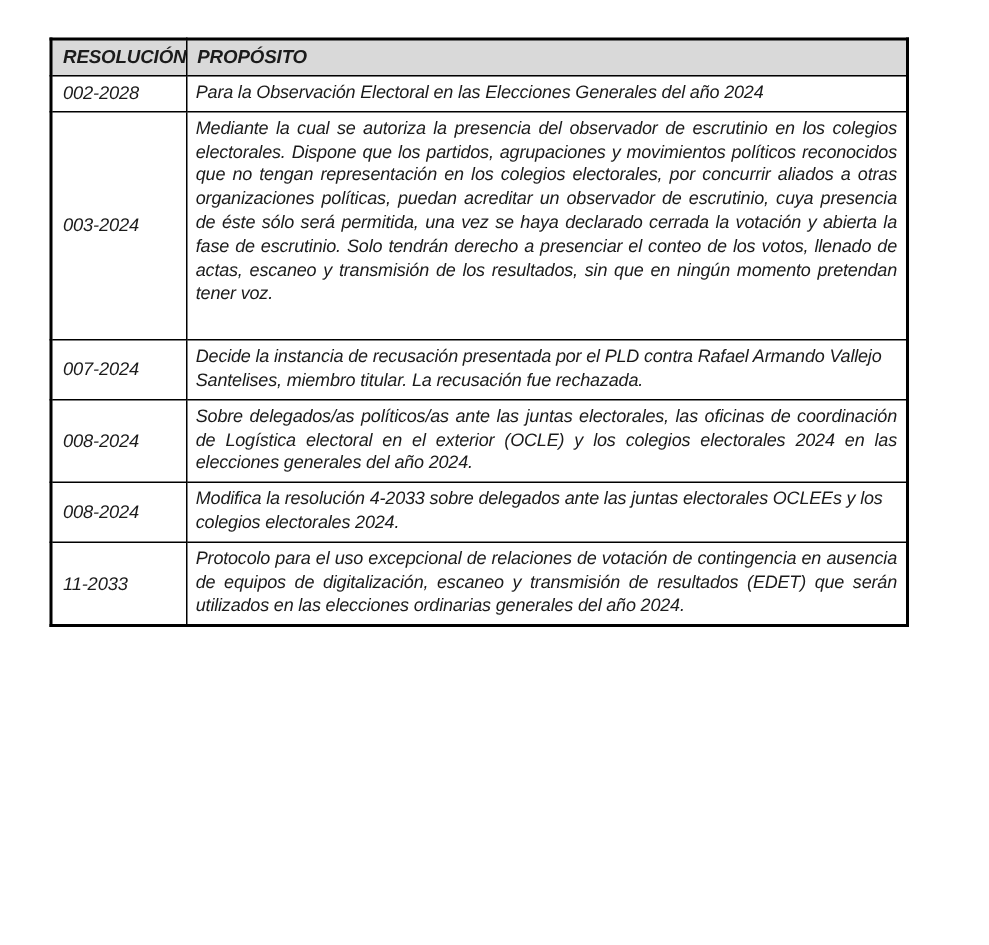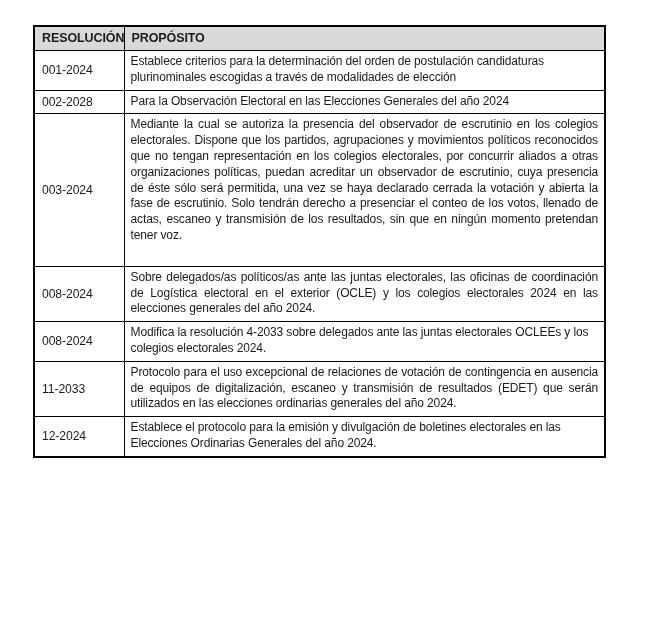--- a/index.html
+++ b/index.html
@@ -6,20 +6,21 @@
     margin: 0;
     padding: 0;
     background: var(--page-bg, #ffffff);
   }
   .page {
     position: relative;
     width: 659px;
     height: 630px;
     background: var(--page-bg, #ffffff);
     overflow: hidden;
+    font-style: italic;
   }
   table.res-table {
     position: absolute;
     left: 33px;
     top: 25px;
     width: 571px;
     border-collapse: collapse;
     table-layout: fixed;
     border: 2px solid var(--border-color, #000000);
     font-family: "Liberation Sans", "DejaVu Sans", sans-serif;
@@ -72,42 +73,38 @@
       <col class="col-prop">
     </colgroup>
     <thead>
       <tr>
         <th class="header-cell">RESOLUCIÓN</th>
         <th class="header-cell">PROPÓSITO</th>
       </tr>
     </thead>
     <tbody>
         <tr>
-          <td class="res-cell">001-2024</td>
-          <td class="prop-cell">Establece criterios para la determinación del orden de postulación candidaturas plurinominales escogidas a través de modalidades de elección</td>
-        </tr>
-        <tr>
           <td class="res-cell">002-2028</td>
           <td class="prop-cell">Para la Observación Electoral en las Elecciones Generales del año 2024</td>
         </tr>
         <tr>
           <td class="res-cell">003-2024</td>
           <td class="prop-cell justify extra-space">Mediante la cual se autoriza la presencia del observador de escrutinio en los colegios electorales. Dispone que los partidos, agrupaciones y movimientos políticos reconocidos que no tengan representación en los colegios electorales, por concurrir aliados a otras organizaciones políticas, puedan acreditar un observador de escrutinio, cuya presencia de éste sólo será permitida, una vez se haya declarado cerrada la votación y abierta la fase de escrutinio.  Solo tendrán derecho a presenciar el conteo de los votos, llenado de actas, escaneo y transmisión de los resultados, sin que en ningún momento pretendan tener voz.</td>
+        </tr>
+        <tr>
+          <td class="res-cell">007-2024</td>
+          <td class="prop-cell">Decide la instancia de recusación presentada por el PLD contra Rafael Armando Vallejo Santelises, miembro titular. La recusación fue rechazada.</td>
         </tr>
         <tr>
           <td class="res-cell">008-2024</td>
           <td class="prop-cell justify">Sobre delegados/as políticos/as ante las juntas electorales, las oficinas de coordinación de Logística electoral en el exterior (OCLE) y los colegios electorales 2024 en las elecciones generales del año 2024.</td>
         </tr>
         <tr>
           <td class="res-cell">008-2024</td>
           <td class="prop-cell">Modifica la resolución 4-2033 sobre delegados ante las juntas electorales OCLEEs y los colegios electorales 2024.</td>
         </tr>
         <tr>
           <td class="res-cell">11-2033</td>
           <td class="prop-cell justify">Protocolo para el uso excepcional de relaciones de votación de contingencia en ausencia de equipos de digitalización, escaneo y transmisión de resultados (EDET) que serán utilizados en las elecciones ordinarias generales del año 2024.</td>
         </tr>
-        <tr>
-          <td class="res-cell">12-2024</td>
-          <td class="prop-cell">Establece el protocolo para la emisión y divulgación de boletines electorales en las Elecciones Ordinarias Generales del año 2024.</td>
-        </tr>
       </tbody>
   </table>
 </div>
 
 </body></html>

